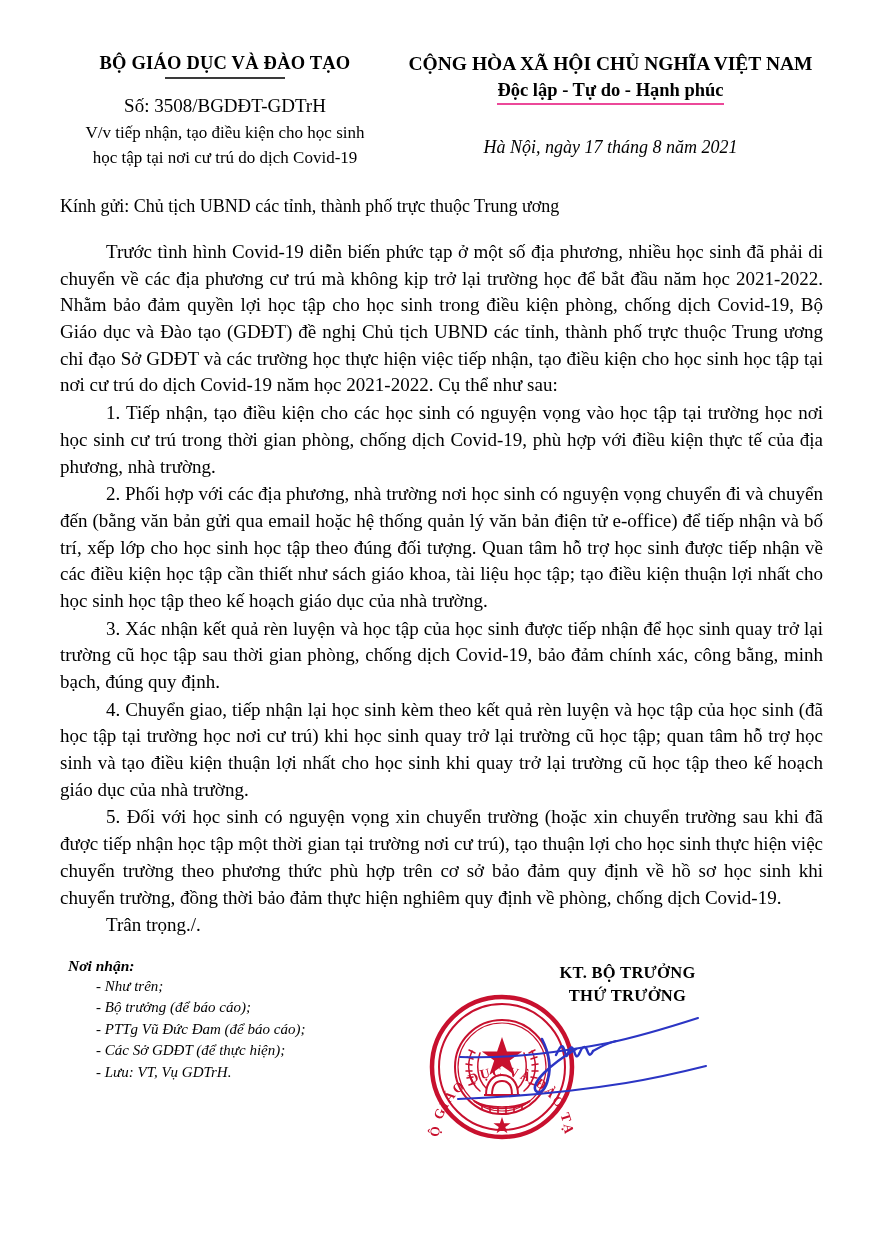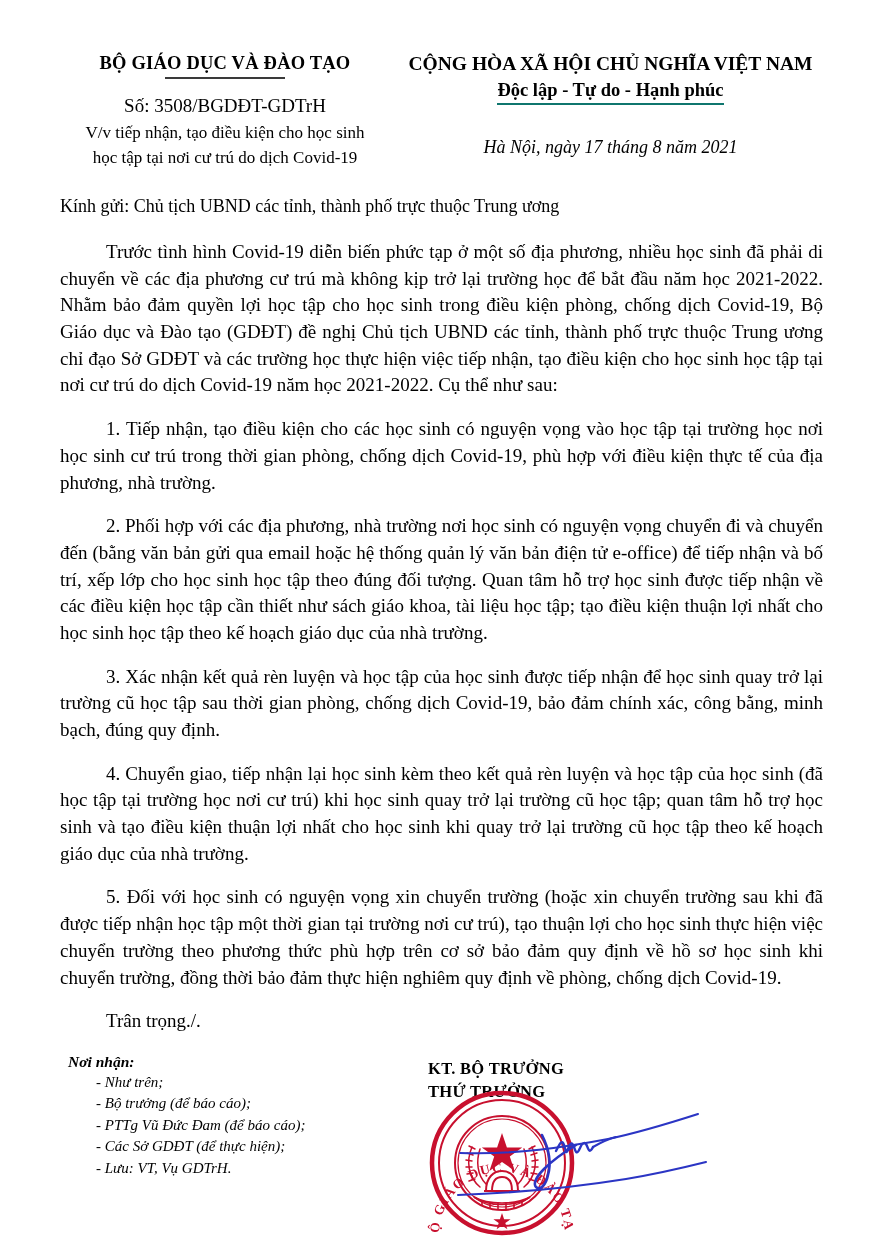--- a/index.html
+++ b/index.html
@@ -65,21 +65,21 @@
     font-weight: bold;
     font-size: 19.5px;
     line-height: 1.25;
     white-space: nowrap;
   }
   .motto {
     font-weight: bold;
     font-size: 18.5px;
     line-height: 1.3;
     display: inline-block;
-    border-bottom: 2px solid #0f766e;
+    border-bottom: 2px solid #ec4899;
     padding-bottom: 1px;
     margin-top: 2px;
   }
   .place-date {
     font-style: italic;
     font-size: 18px;
     margin-top: 32px;
   }
 
   
@@ -94,21 +94,21 @@
   }
   .content p {
     margin: 0 0 0 0;
     font-size: 19px;
     line-height: 1.405;
     text-align: justify;
     text-indent: 46px;
     hyphens: none;
   }
   .content p + p {
-    margin-top: 17px;
+    margin-top: 1px;
   }
 
   
   .footer {
     display: flex;
     align-items: flex-start;
     padding: 18px 60px 0 60px;
     position: relative;
   }
   .recipients {
@@ -130,21 +130,21 @@
   .recipients li {
     font-size: 15px;
     line-height: 1.43;
     font-style: italic;
     white-space: nowrap;
     margin-left: 28px;
   }
 
   .signature-block {
     flex: 1 1 auto;
-    text-align: left;
+    text-align: center;
     position: relative;
     padding-top: 4px;
   }
   .sig-title {
     font-weight: bold;
     font-size: 16.5px;
     line-height: 1.4;
     letter-spacing: .3px;
   }
   .sig-name {

